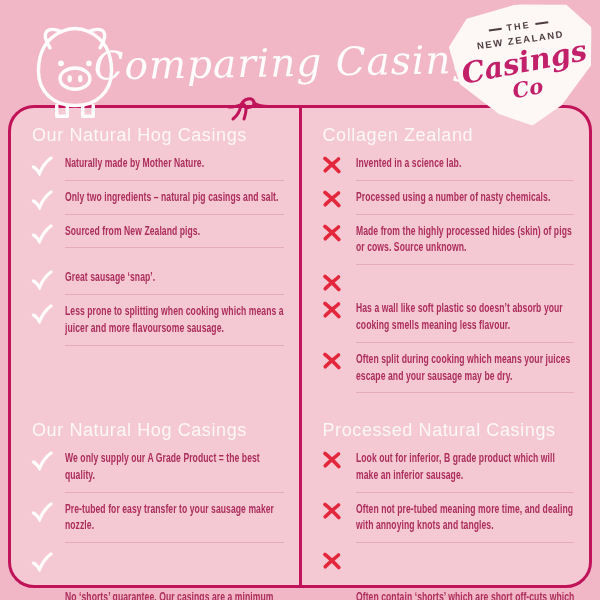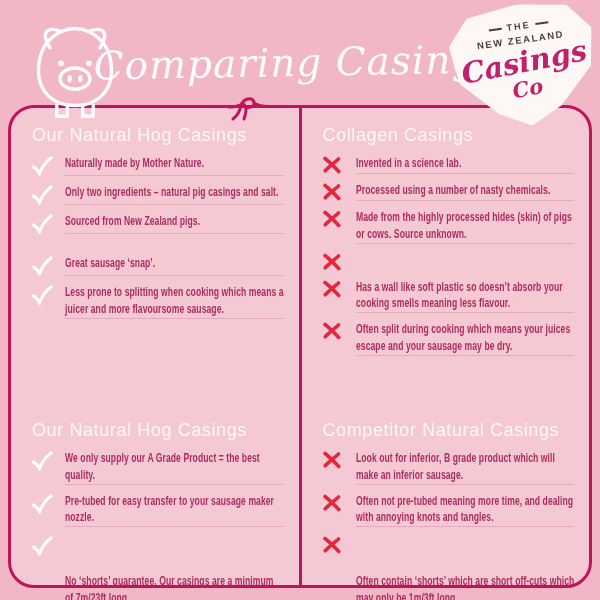--- a/index.html
+++ b/index.html
@@ -47,21 +47,21 @@
   .col{flex:1;padding:13px 15px 8px 20px;box-sizing:border-box;min-width:0;}
   .col-left{border-right:3px solid #c0135a;}
   .sec h2{
     margin:4px 0 9px 1px;color:#fcf7f8;font-weight:500;
     font-size:18px;letter-spacing:0.6px;white-space:nowrap;
   }
   .sec-top{height:291px;box-sizing:border-box;}
   .item{display:flex;margin-bottom:8px;}
   .item.gap{margin-top:21px;}
   .mark{flex:0 0 34px;padding-top:1px;}
-  .text-wrap{flex:1;min-width:0;border-bottom:1px solid #e4abbd;overflow:visible;}
+  .text-wrap{flex:1;min-width:0;border-bottom:1px solid #e4abbd;padding-bottom:8px;overflow:visible;}
   .item.no-div .text-wrap{border-bottom:none;margin-top:38px;}
   .text{
     display:block;width:140%;transform:scaleX(0.715);transform-origin:0 0;
     font-size:12px;font-weight:bold;line-height:1.4;color:#ac2d5c;letter-spacing:0.1px;
   }
   .bow{position:absolute;left:228px;top:95px;width:40px;height:30px;z-index:2;}
   .defs{position:absolute;width:0;height:0;overflow:hidden;}
   .mk{display:block;}
 </style>
 </head>
@@ -207,21 +207,21 @@
           </span>
         <span class="text-wrap">
             <span class="text">No ‘shorts’ guarantee. Our casings are a minimum of 7m/23ft long.</span>
           </span>
       </div>
     </div>
   </div>
 
   <div class="col">
     <div class="sec sec-top">
-      <h2>Collagen Casings</h2>
+      <h2>Collagen Zealand</h2>
       <div class="item">
         <span class="mark">
             <svg class="mk" width="20" height="18" viewBox="0 0 20 18">
               <use href="#crosspath"></use>
             </svg>
           </span>
         <span class="text-wrap">
             <span class="text">Invented in a science lab.</span>
           </span>
       </div>
@@ -268,21 +268,21 @@
               <use href="#crosspath"></use>
             </svg>
           </span>
         <span class="text-wrap">
             <span class="text">Often split during cooking which means your juices escape and your sausage may be dry.</span>
           </span>
       </div>
     </div>
 
     <div class="sec">
-      <h2>Competitor Natural Casings</h2>
+      <h2>Processed Natural Casings</h2>
       <div class="item">
         <span class="mark">
             <svg class="mk" width="20" height="18" viewBox="0 0 20 18">
               <use href="#crosspath"></use>
             </svg>
           </span>
         <span class="text-wrap">
             <span class="text">Look out for inferior, B grade product which will make an inferior sausage.</span>
           </span>
       </div>

